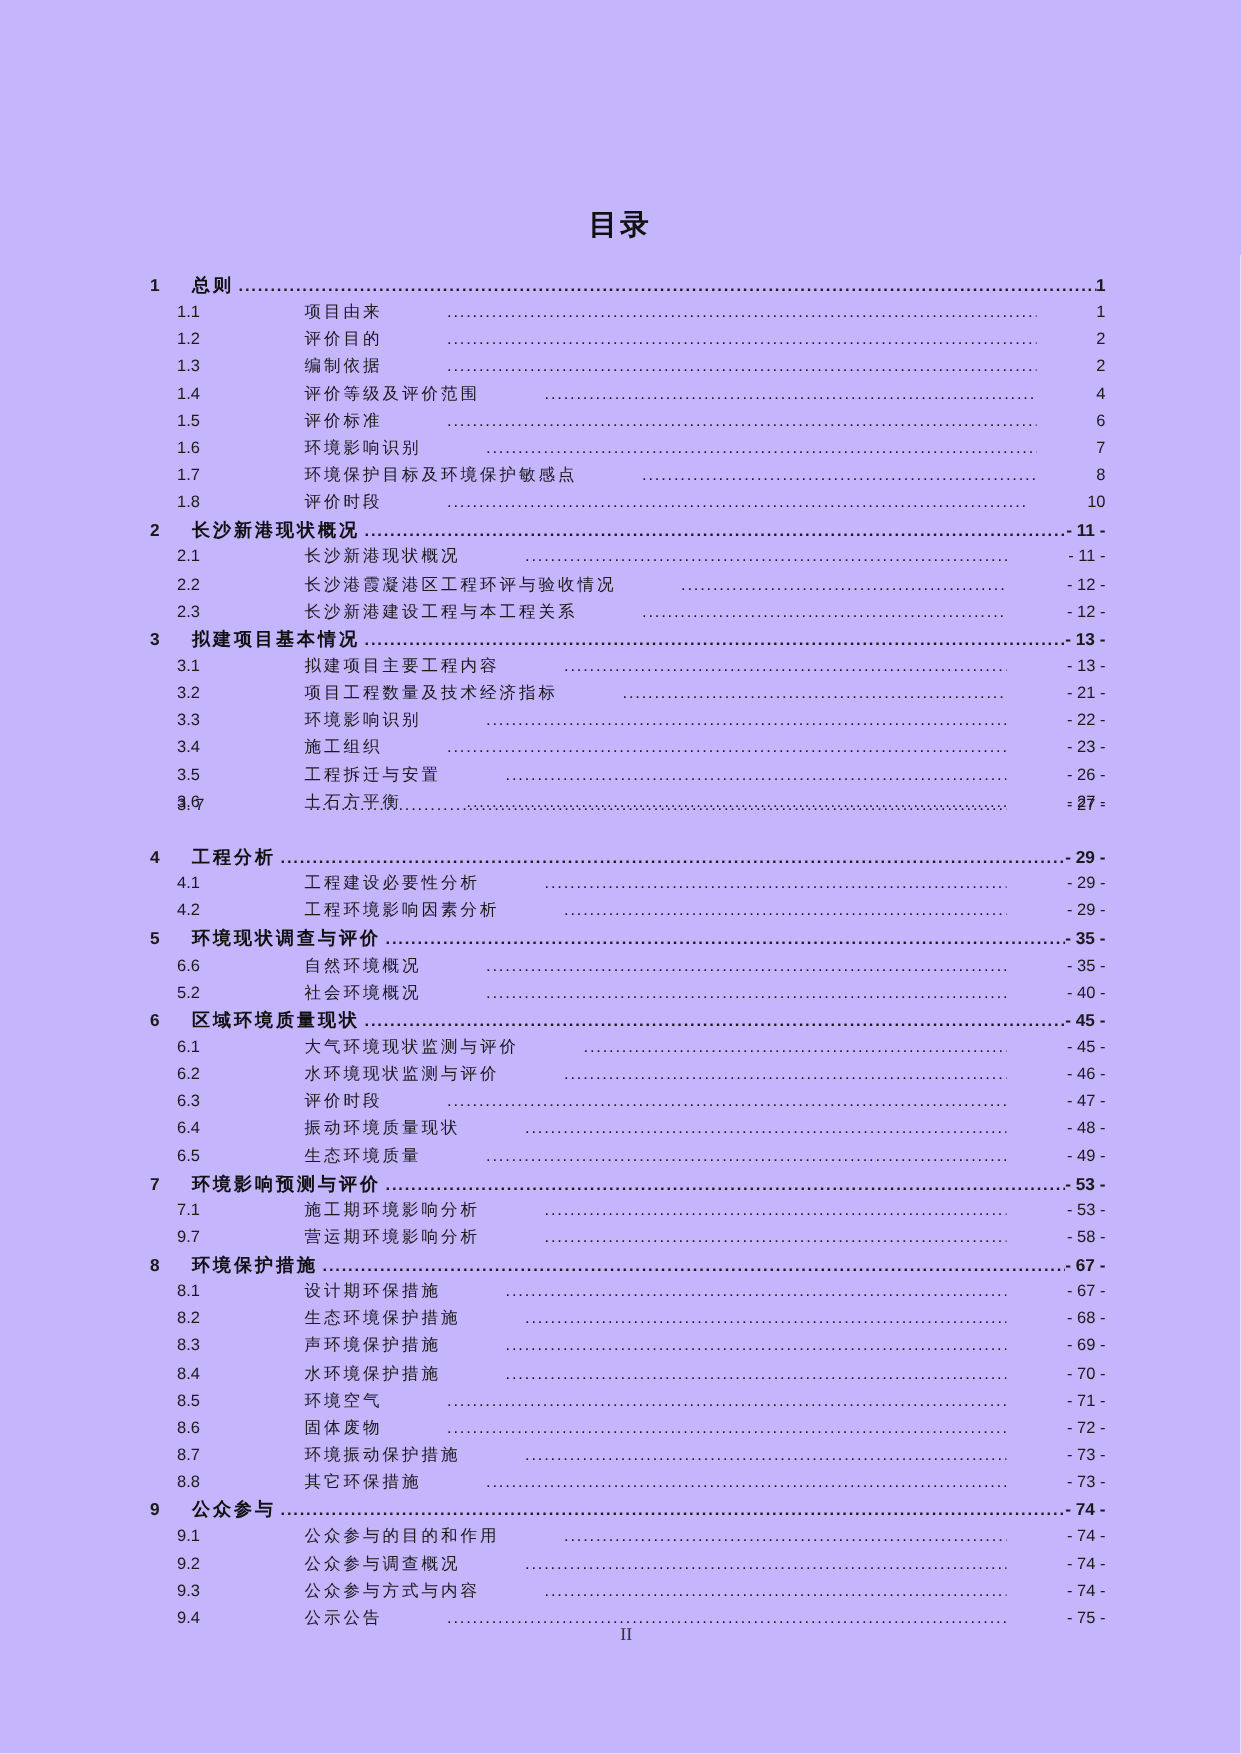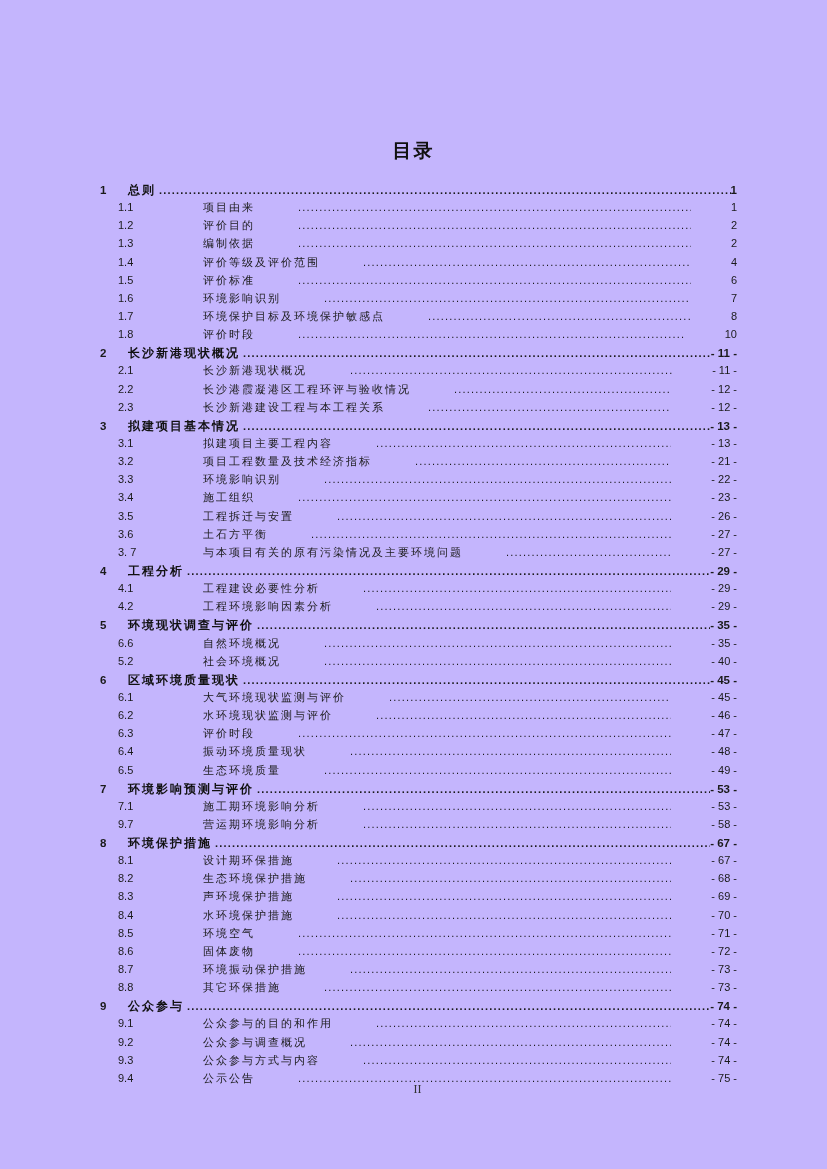--- a/index.html
+++ b/index.html
@@ -229,21 +229,20 @@
       <span class="pagenum">- 26 -</span>
     </div>
       <div class="toc-row level-2">
       <span class="num">3.6</span>
       <span class="label">土石方平衡</span>
       <span class="leader">................................................................................................................................................................................................................................................................................................................................................................................................................</span>
       <span class="pagenum">- 27 -</span>
     </div>
       <div class="toc-row level-2">
       <span class="num">3. 7</span>
-      <span class="label">与本项目有关的原有污染情况及主要环境问题</span>
       <span class="leader">................................................................................................................................................................................................................................................................................................................................................................................................................</span>
       <span class="pagenum">- 27 -</span>
     </div>
       <div class="toc-row level-1">
       <span class="num">4</span>
       <span class="label">工程分析</span>
       <span class="leader">................................................................................................................................................................................................................................................................................................................................................................................................................</span>
       <span class="pagenum">- 29 -</span>
     </div>
       <div class="toc-row level-2">

